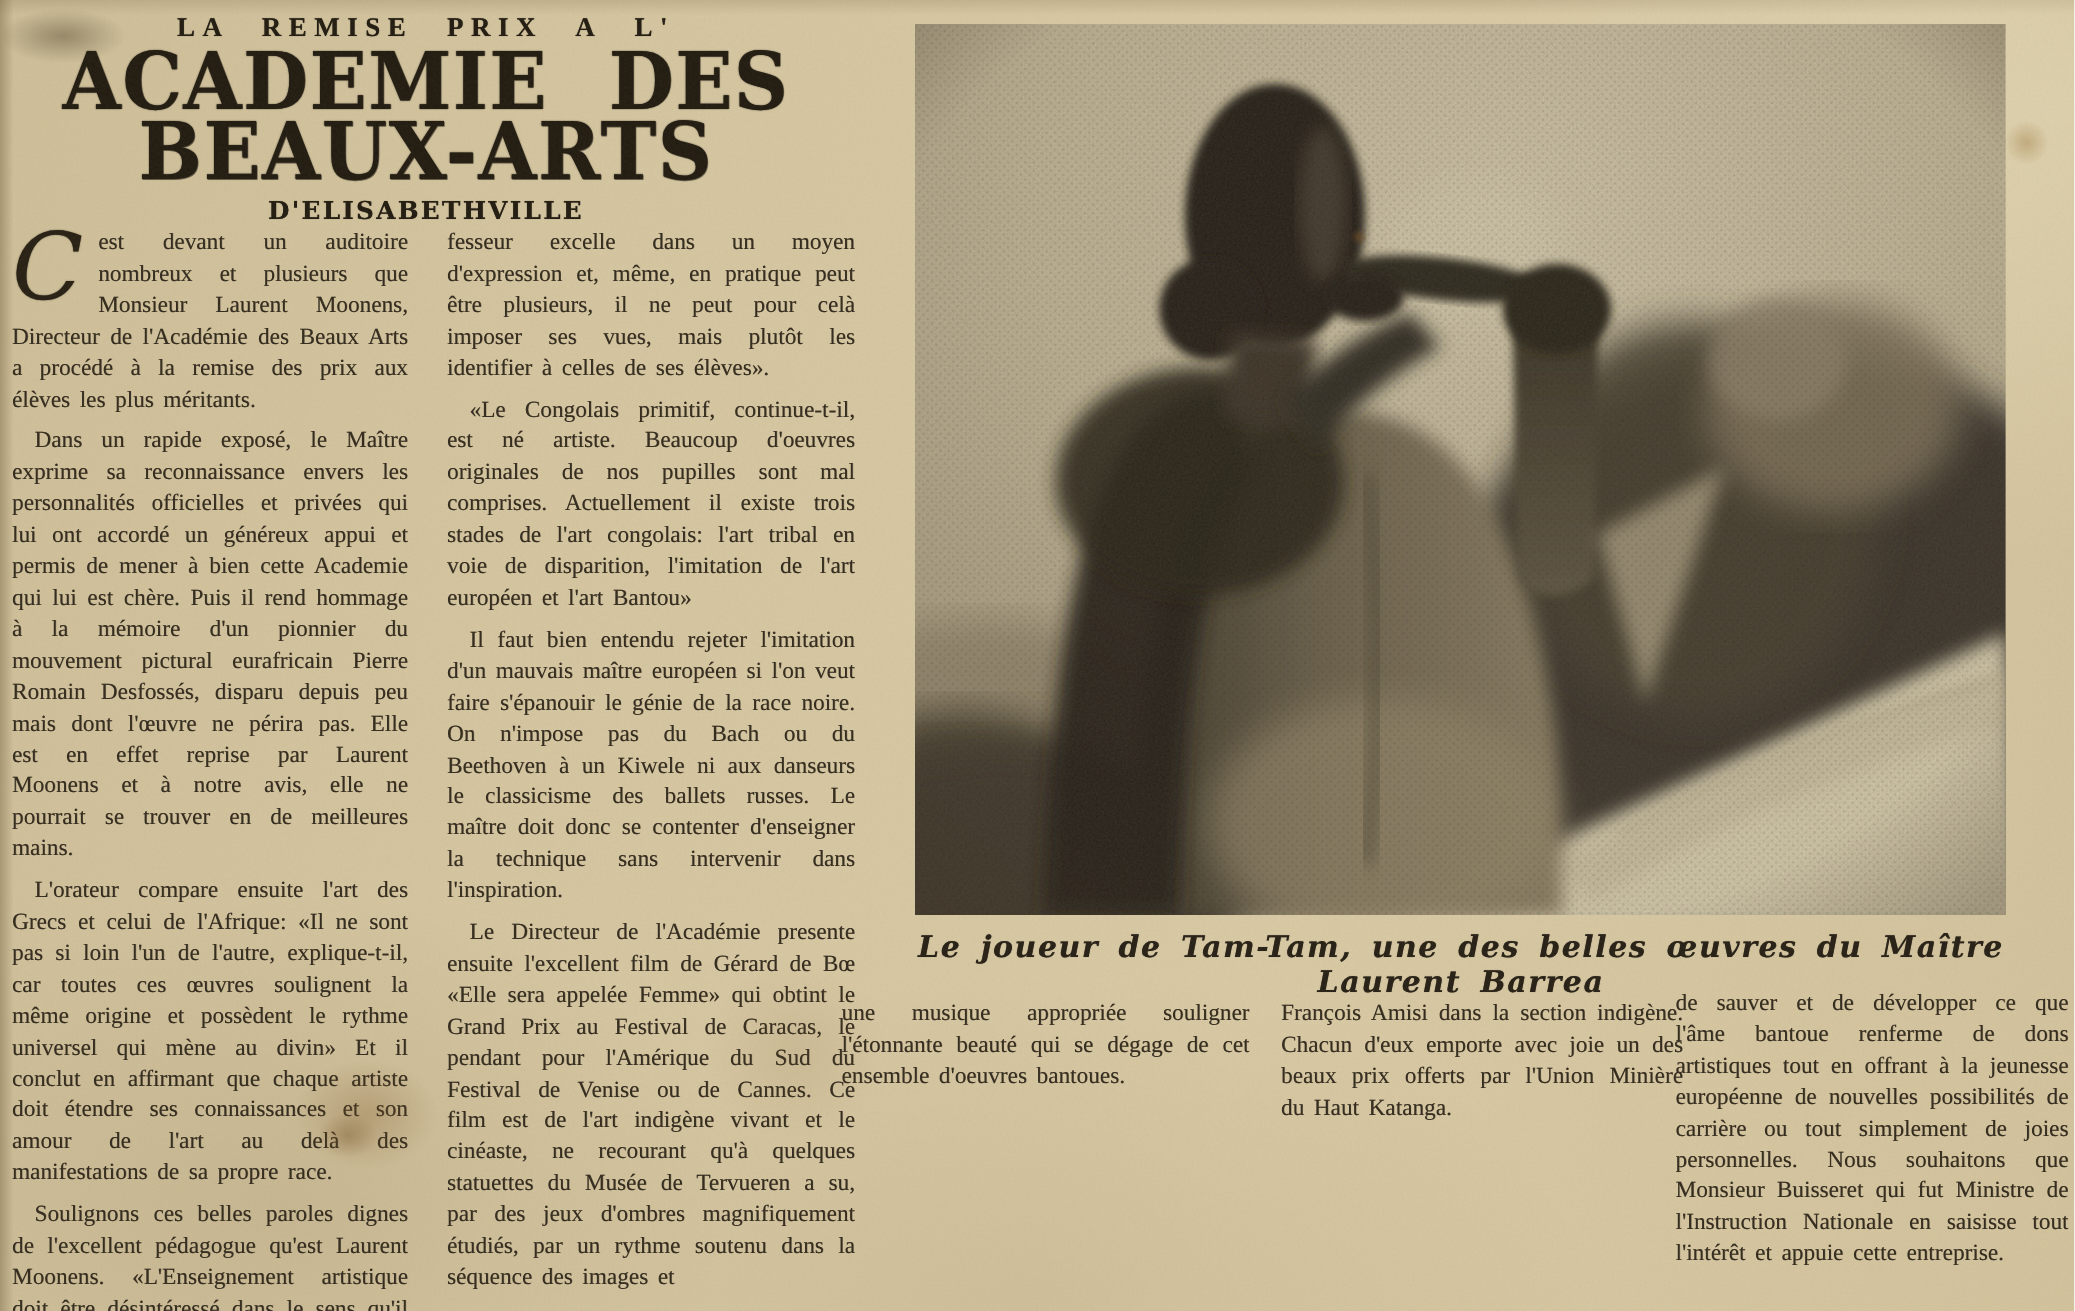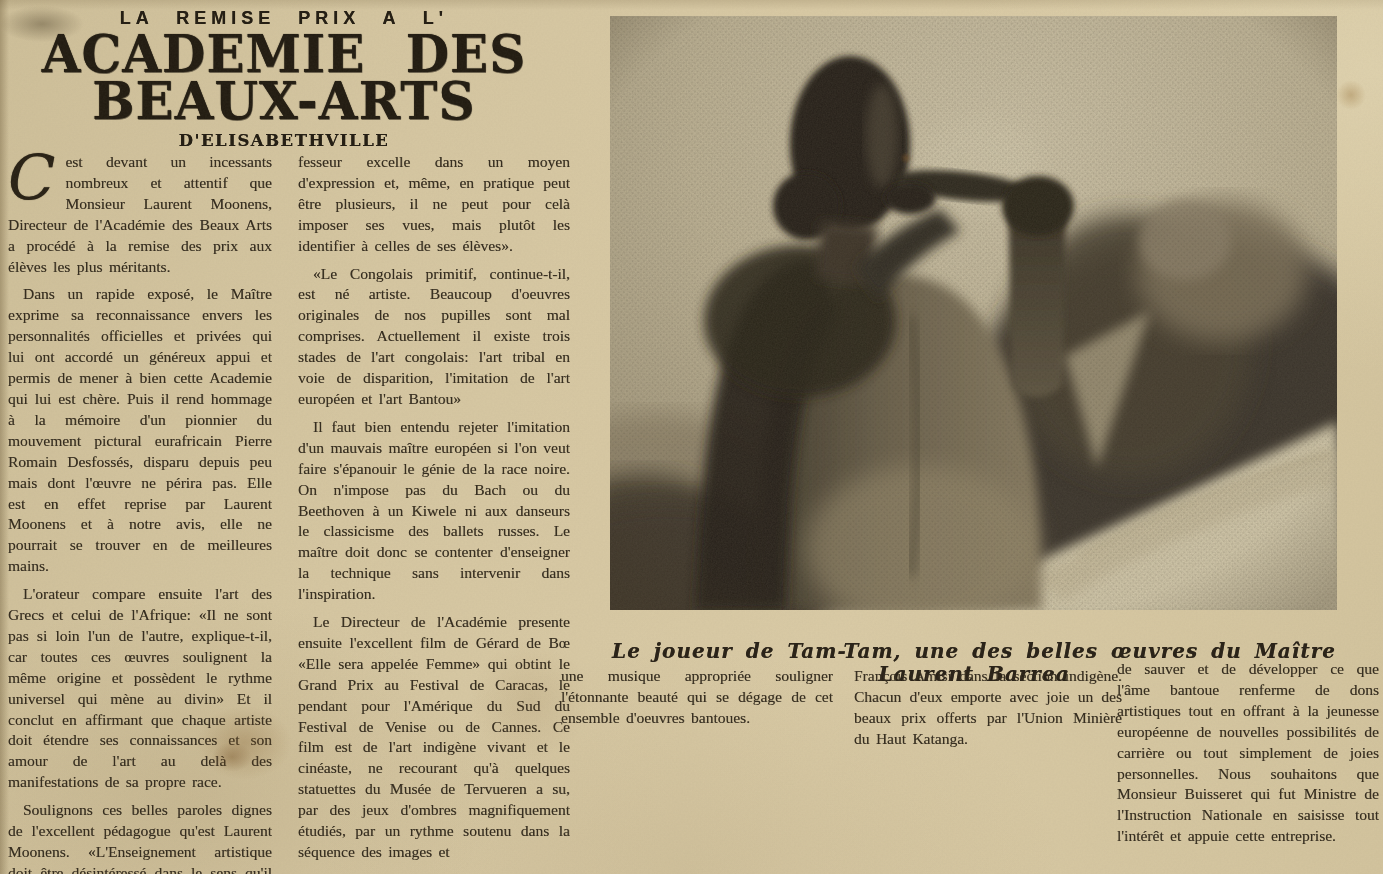--- a/index.html
+++ b/index.html
@@ -14,21 +14,21 @@
       radial-gradient(420px 300px at 14% 92%, rgba(120,100,60,.14), transparent 70%),
       radial-gradient(560px 420px at 99% 8%, rgba(238,228,195,.40), transparent 72%),
       radial-gradient(500px 300px at 50% 100%, rgba(120,100,60,.10), transparent 75%),
       linear-gradient(90deg, rgba(92,74,40,.35) 0px, rgba(92,74,40,0) 9px),
       linear-gradient(180deg, rgba(92,74,40,.16) 0px, rgba(92,74,40,0) 10px),
       linear-gradient(100deg, #cfc09a 0%, #d6c7a2 28%, #dacba6 62%, #d3c49e 100%);
   }
   
   .masthead{position:absolute;left:10px;top:8px;width:548px;text-align:center;color:#201a10;}
   .kicker{
-    font-family:Liberation Sans, sans-serif;font-weight:bold;font-size:18px;
+    font-family:Liberation Serif, serif;font-weight:bold;font-size:18px;
     letter-spacing:5px;word-spacing:13px;white-space:nowrap;
     text-shadow:0 0 .6px rgba(32,26,16,.8);
   }
   .title{
     font-family:"DejaVu Serif", serif;font-weight:bold;margin:0;
     font-size:50px;line-height:.94;letter-spacing:1px;word-spacing:22px;white-space:nowrap;
     text-shadow:0 0 1px rgba(25,20,12,.85), .5px .5px 0 rgba(25,20,12,.5);
     transform:scaleY(1.06);transform-origin:top center;
   }
   .title.l2{word-spacing:4px;}
@@ -57,21 +57,21 @@
     font-size:62px;line-height:44px;margin:4px 10px 0 0;color:#261f13;
     text-shadow:0 0 1px rgba(30,24,14,.7);
   }
   
   .artwork{
     position:absolute;left:610px;top:16px;width:727px;height:594px;margin:0;
     box-shadow:0 0 14px rgba(90,75,45,.25) inset;
   }
   .artwork svg{display:block;width:727px;height:594px;}
   .caption{
-    position:absolute;left:604px;top:640px;width:740px;text-align:center;
+    position:absolute;left:604px;top:620px;width:740px;text-align:center;
     font-family:"DejaVu Serif", serif;font-style:italic;font-weight:bold;
     font-size:20px;line-height:23px;color:#261f15;letter-spacing:1px;word-spacing:5px;
     text-shadow:0 0 .5px rgba(32,26,16,.7);
   }
   
   .stain{position:absolute;border-radius:50%;pointer-events:none;}
   .stain-a{left:196px;top:706px;width:96px;height:74px;
     background:radial-gradient(closest-side, rgba(128,90,40,.30), rgba(128,90,40,0));}
   .stain-b{left:212px;top:742px;width:40px;height:30px;
     background:radial-gradient(closest-side, rgba(110,72,28,.35), rgba(110,72,28,0));}
@@ -89,21 +89,21 @@
 <div class="page">
 
   <header class="masthead">
     <div class="kicker">LA REMISE PRIX A L'</div>
     <h1 class="title l1">ACADEMIE DES</h1>
     <h1 class="title l2">BEAUX-ARTS</h1>
     <div class="subtitle">D'ELISABETHVILLE</div>
   </header>
 
   <section class="col c1">
-    <p class="pfirst"><span class="dropcap">C</span><span>est devant un incessants nombreux et attentif que Monsieur Laurent Moonens, Directeur de l'Académie des Beaux Arts a procédé à la remise des prix aux élèves les plus méritants.</span></p>
+    <p class="pfirst"><span class="dropcap">C</span><span>est devant un auditoire nombreux et plusieurs que Monsieur Laurent Moonens, Directeur de l'Académie des Beaux Arts a procédé à la remise des prix aux élèves les plus méritants.</span></p>
     <p>Dans un rapide exposé, le Maître exprime sa reconnaissance envers les personnalités officielles et privées qui lui ont accordé un généreux appui et permis de mener à bien cette Academie qui lui est chère. Puis il rend hommage à la mémoire d'un pionnier du mouvement pictural eurafricain Pierre Romain Desfossés, disparu depuis peu mais dont l'œuvre ne périra pas. Elle est en effet reprise par Laurent Moonens et à notre avis, elle ne pourrait se trouver en de meilleures mains.</p>
     <p>L'orateur compare ensuite l'art des Grecs et celui de l'Afrique: «Il ne sont pas si loin l'un de l'autre, explique-t-il, car toutes ces œuvres soulignent la même origine et possèdent le rythme universel qui mène au divin» Et il conclut en affirmant que chaque artiste doit étendre ses connaissances et son amour de l'art au delà des manifestations de sa propre race.</p>
     <p>Soulignons ces belles paroles dignes de l'excellent pédagogue qu'est Laurent Moonens. «L'Enseignement artistique doit être désintéressé dans le sens qu'il ne peut imposer ses vues. Si le pro-</p>
   </section>
 
   <section class="col c2">
     <p class="pfirst">fesseur excelle dans un moyen d'expression et, même, en pratique peut être plusieurs, il ne peut pour celà imposer ses vues, mais plutôt les identifier à celles de ses élèves».</p>
     <p>«Le Congolais primitif, continue-t-il, est né artiste. Beaucoup d'oeuvres originales de nos pupilles sont mal comprises. Actuellement il existe trois stades de l'art congolais: l'art tribal en voie de disparition, l'imitation de l'art européen et l'art Bantou»</p>
     <p>Il faut bien entendu rejeter l'imitation d'un mauvais maître européen si l'on veut faire s'épanouir le génie de la race noire. On n'impose pas du Bach ou du Beethoven à un Kiwele ni aux danseurs le classicisme des ballets russes. Le maître doit donc se contenter d'enseigner la technique sans intervenir dans l'inspiration.</p>
     <p>Le Directeur de l'Académie presente ensuite l'excellent film de Gérard de Bœ «Elle sera appelée Femme» qui obtint le Grand Prix au Festival de Caracas, le pendant pour l'Amérique du Sud du Festival de Venise ou de Cannes. Ce film est de l'art indigène vivant et le cinéaste, ne recourant qu'à quelques statuettes du Musée de Tervueren a su, par des jeux d'ombres magnifiquement étudiés, par un rythme soutenu dans la séquence des images et</p>

